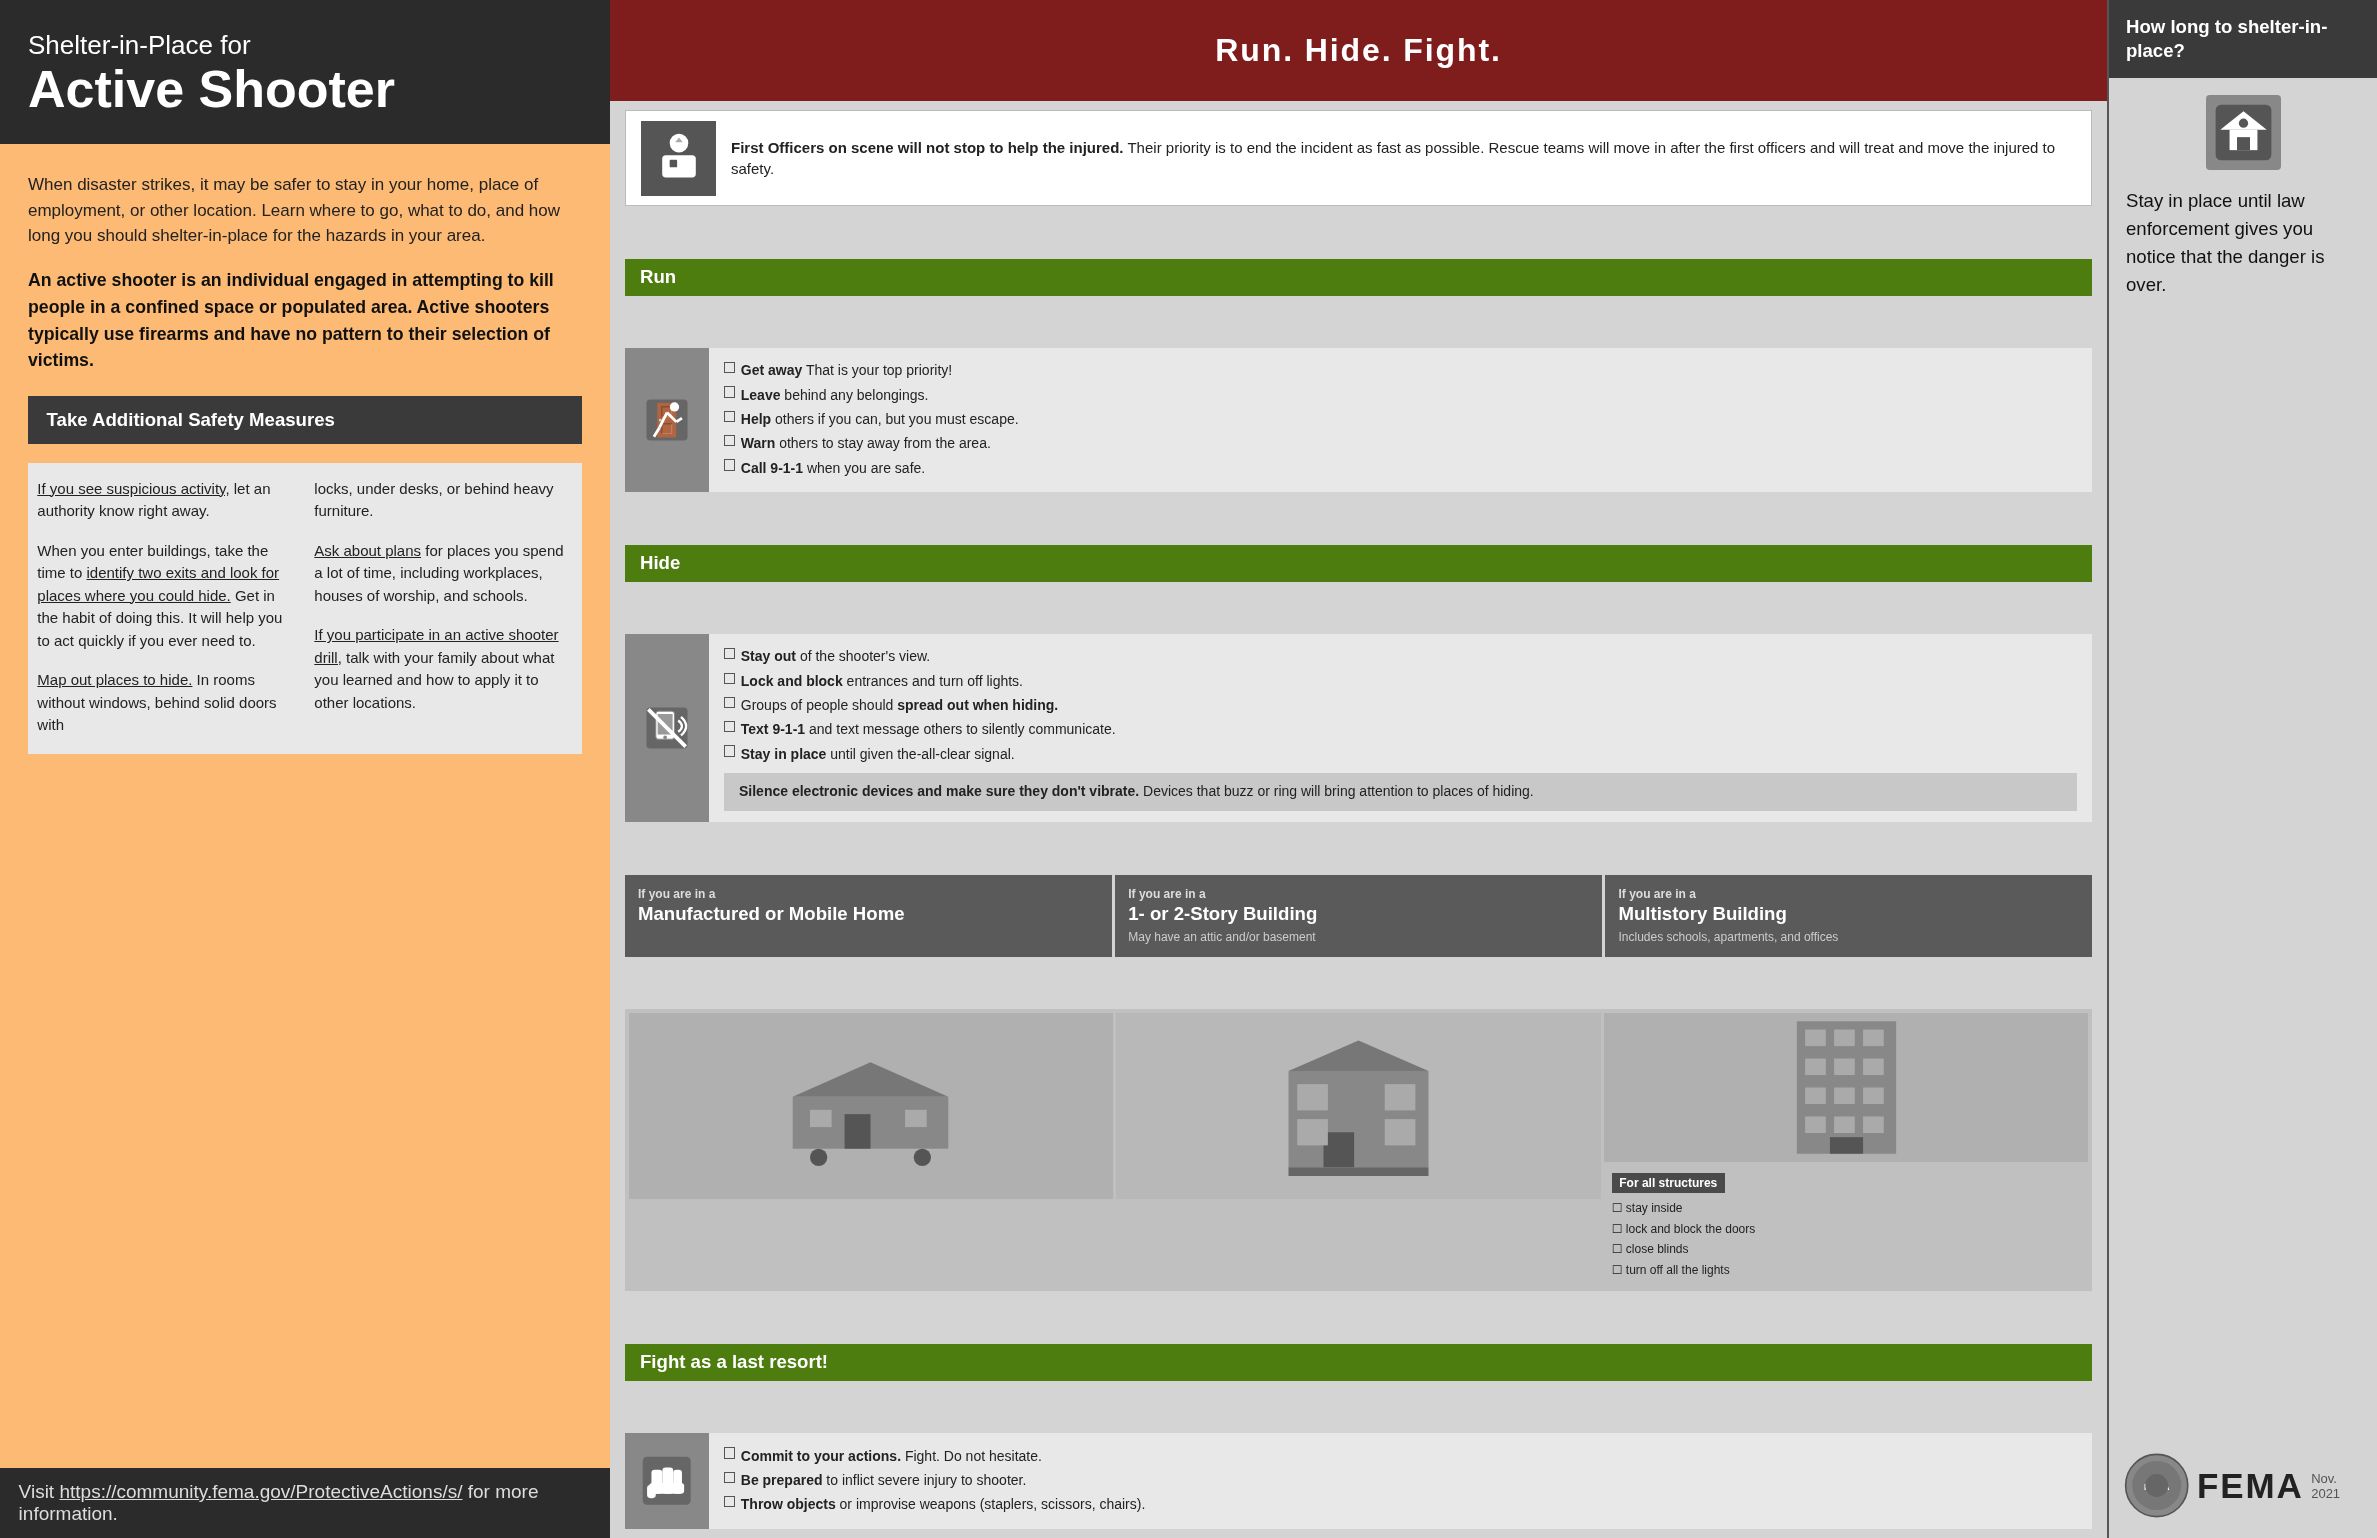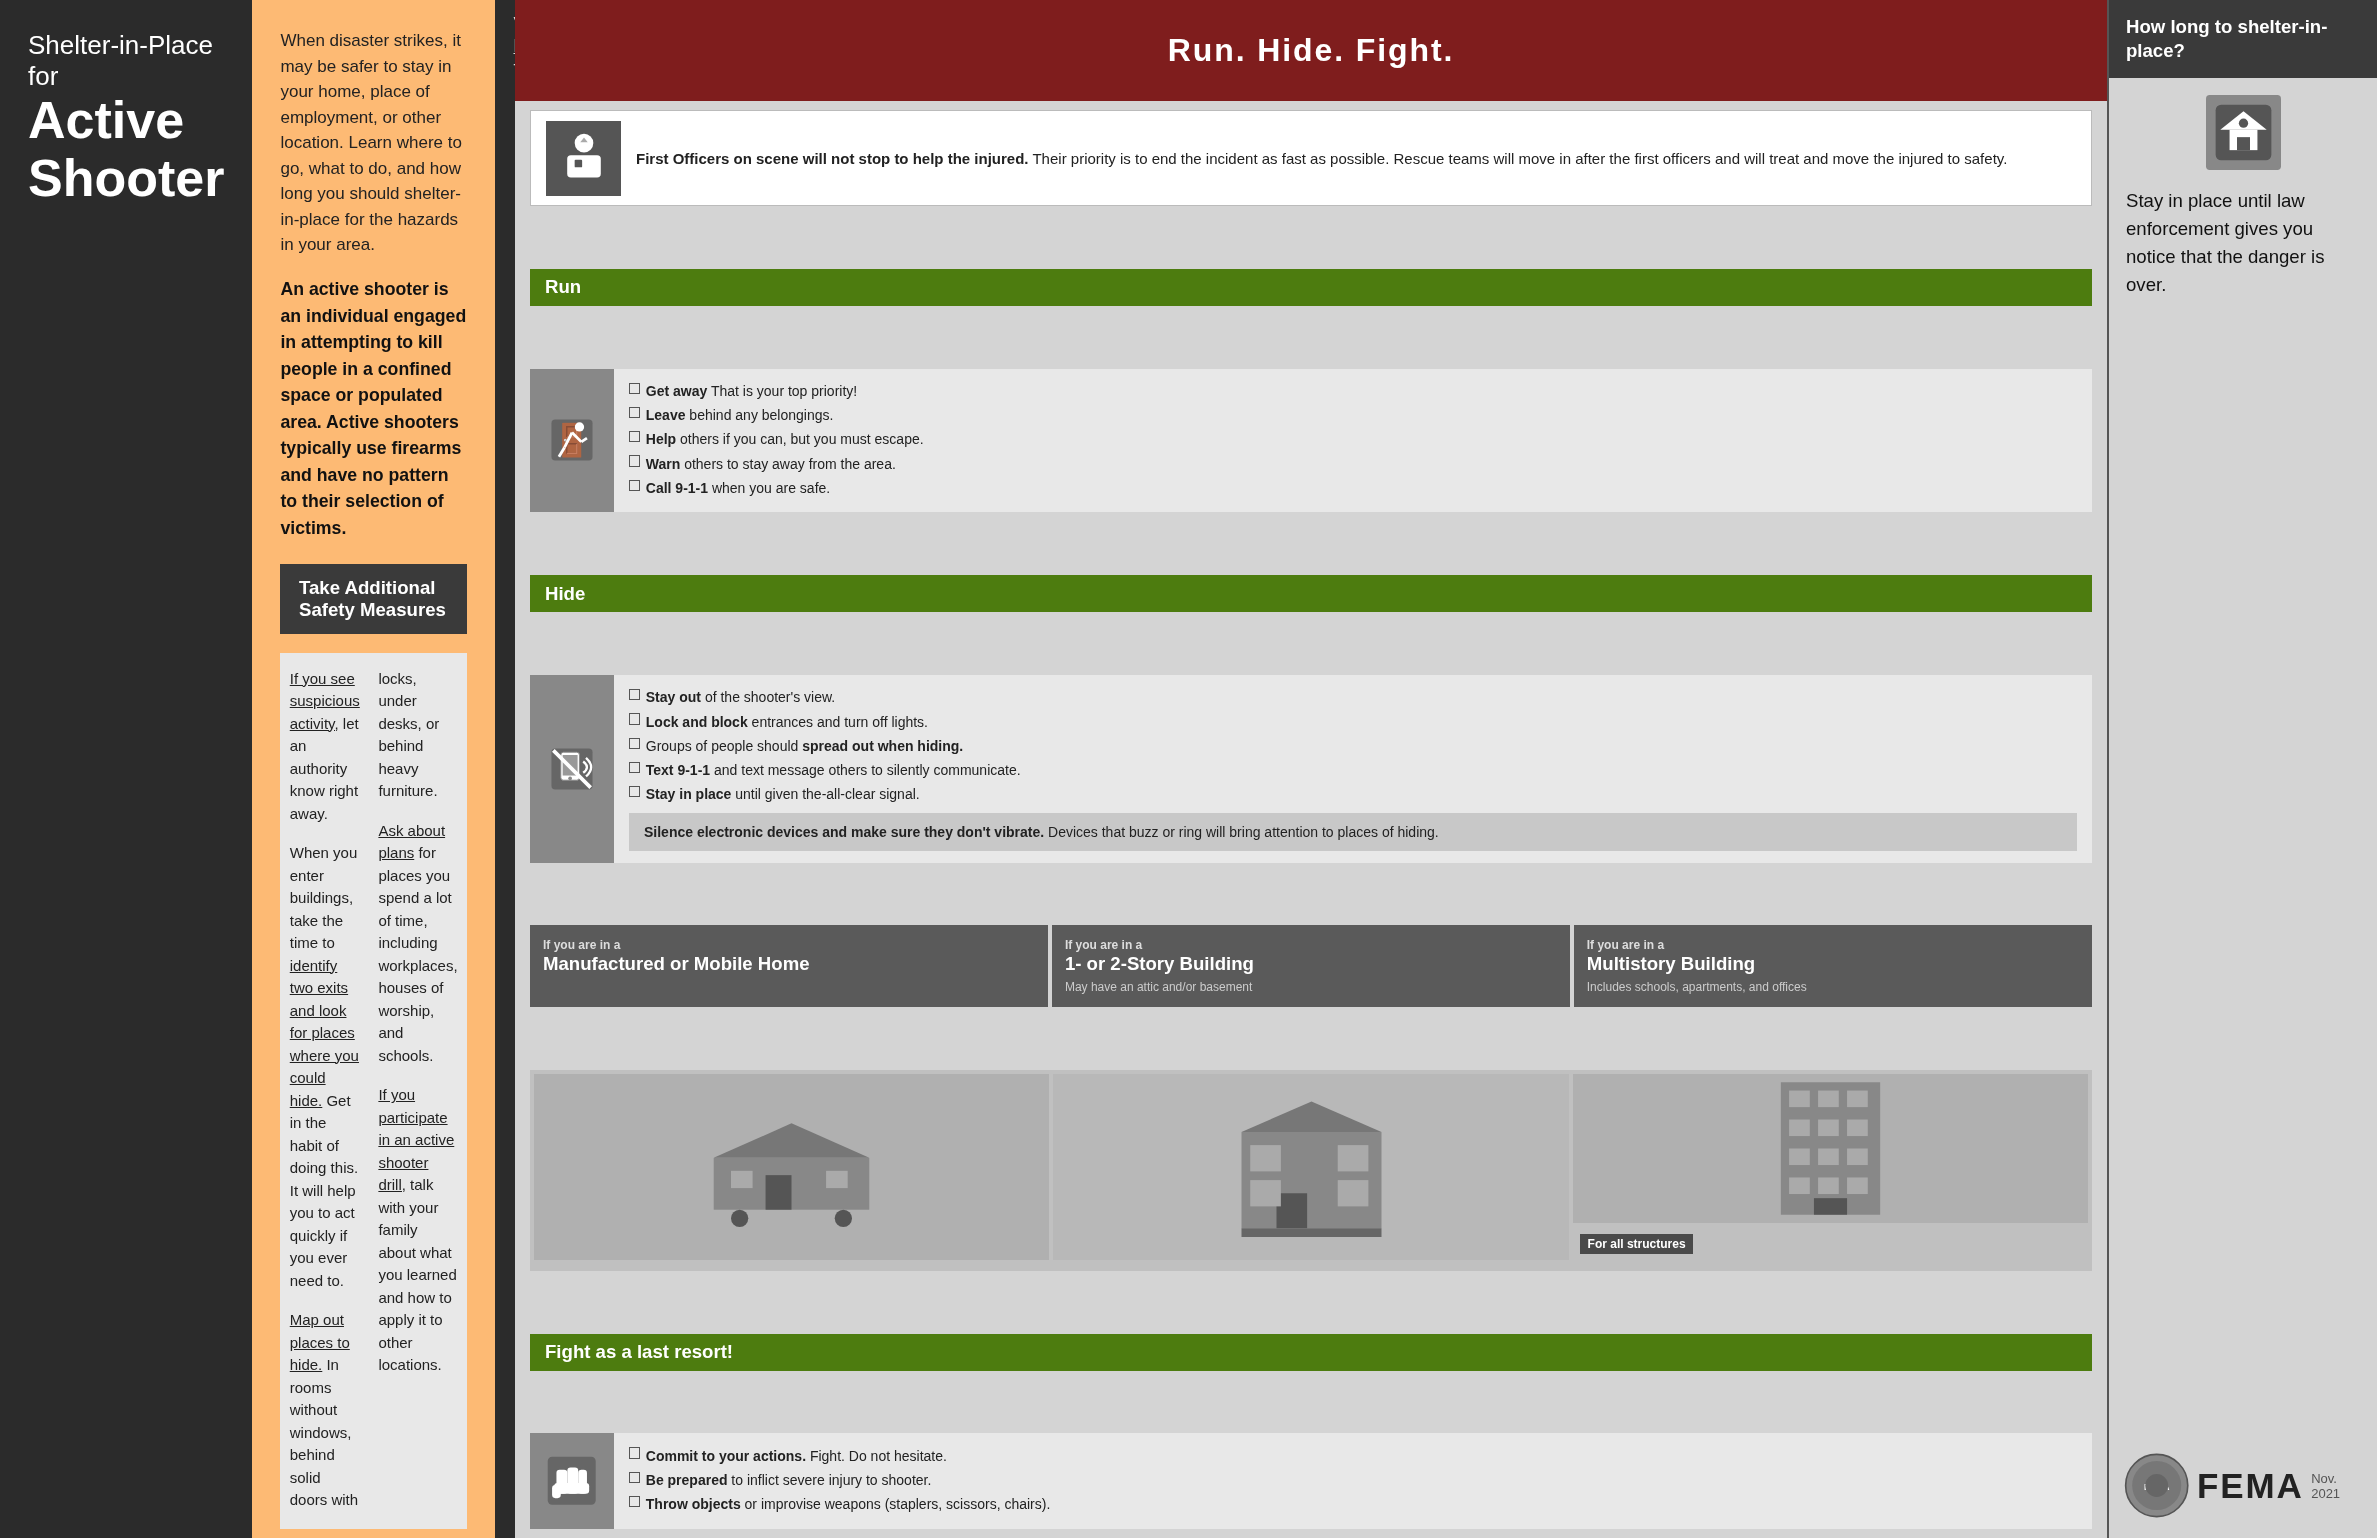--- a/index.html
+++ b/index.html
@@ -8,24 +8,24 @@
       height: 1538px;
       font-family: Arial, sans-serif;
       background: #fff;
       overflow: hidden;
       display: flex;
       flex-direction: row;
     }
 
     
     .left-panel {
-      width: 515px;
+      width: 610px;
       background: #2b2b2b;
       display: flex;
-      flex-direction: row;
+      flex-direction: column;
       padding: 0;
       flex-shrink: 0;
     }
 
     .left-header {
       background: #2b2b2b;
       padding: 30px 28px 26px 28px;
     }
 
     .left-header .subtitle {
@@ -561,20 +561,26 @@
             <rect x="75" y="90" width="25" height="20" fill="#aaa"></rect>
             <rect x="110" y="90" width="25" height="20" fill="#aaa"></rect>
             <rect x="40" y="125" width="25" height="20" fill="#aaa"></rect>
             <rect x="75" y="125" width="25" height="20" fill="#aaa"></rect>
             <rect x="110" y="125" width="25" height="20" fill="#aaa"></rect>
             <rect x="70" y="150" width="40" height="20" fill="#555"></rect>
           </svg>
         </div>
         <div style="background:#c0c0c0; padding:7.5px;">
           <div style="background:#4a4a4a; color:#fff; font-size:12px; font-weight:700; padding:2.8px 7.5px; margin-bottom:5.6px; display:inline-block;">For all structures</div>
+          <div style="font-size:12px; color:#222; line-height:1.7;">
+            <div>☐ stay inside</div>
+            <div>☐ lock and block the doors</div>
+            <div>☐ close blinds</div>
+            <div>☐ turn off all the lights</div>
+          </div>
         </div>
       </div>
     </div>
 
     <div class="section-header">Fight as a last resort!</div>
     <div class="action-section fight-section-wrapper">
       <div class="fight-icon-box">
         <svg viewBox="0 0 60 60" fill="white" xmlns="http://www.w3.org/2000/svg">
           <rect x="8" y="8" width="44" height="44" rx="4" fill="#666"></rect>
 

